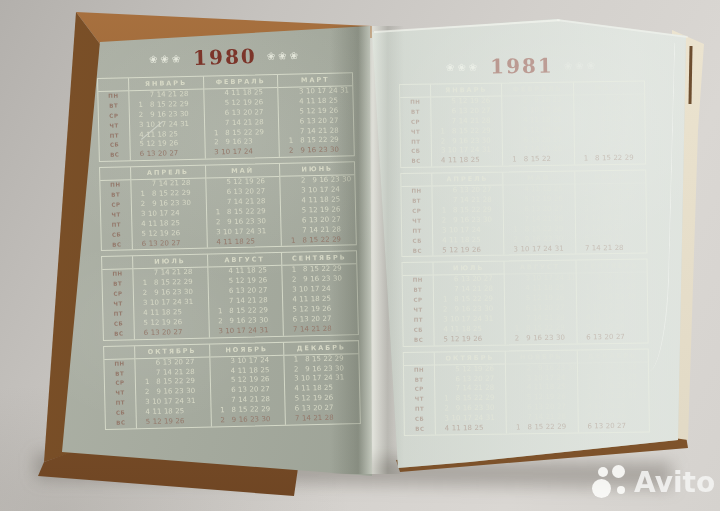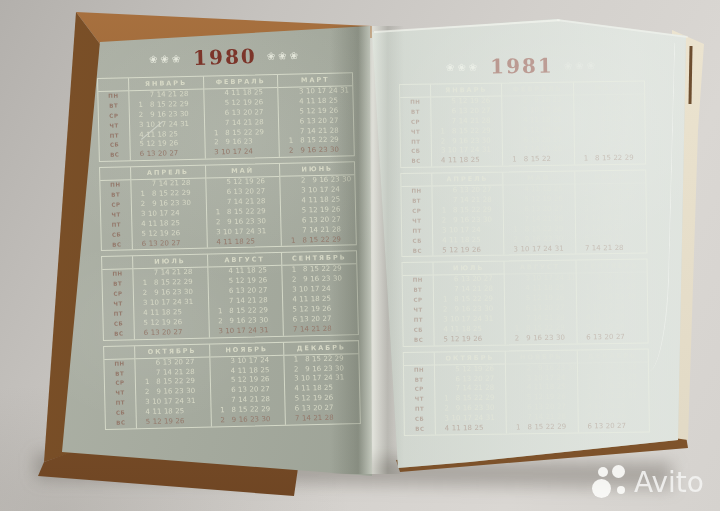--- a/index.html
+++ b/index.html
@@ -89,21 +89,21 @@
       transform:rotate(7.4deg);transform-origin:0 0;z-index:7;}
 
   
   .watermark{left:592px;top:464px;display:flex;align-items:center;gap:6px;z-index:9;}
   .wm-logo{position:relative;width:36px;height:38px;}
   .wm-logo i{position:absolute;border-radius:50%;background:rgba(252,252,250,0.9);}
   .wm-c1{width:19px;height:19px;left:0;top:15px;}
   .wm-c2{width:10px;height:10px;left:6px;top:3px;}
   .wm-c3{width:13px;height:13px;left:20px;top:1px;}
   .wm-c4{width:8px;height:8px;left:25px;top:22px;}
-  .wm-text{font-weight:normal;font-size:28px;color:rgba(244,244,242,0.88);line-height:38px;}
+  .wm-text{font-weight:bold;font-size:28px;color:rgba(244,244,242,0.88);line-height:38px;}
 </style>
 </head>
 <body>
 
 <div class="scene">
   <div class="abs bg"></div>
   <div class="abs book-shadow"></div>
 
   <div class="abs cover-top"></div>
   <div class="abs cover-left"></div>

